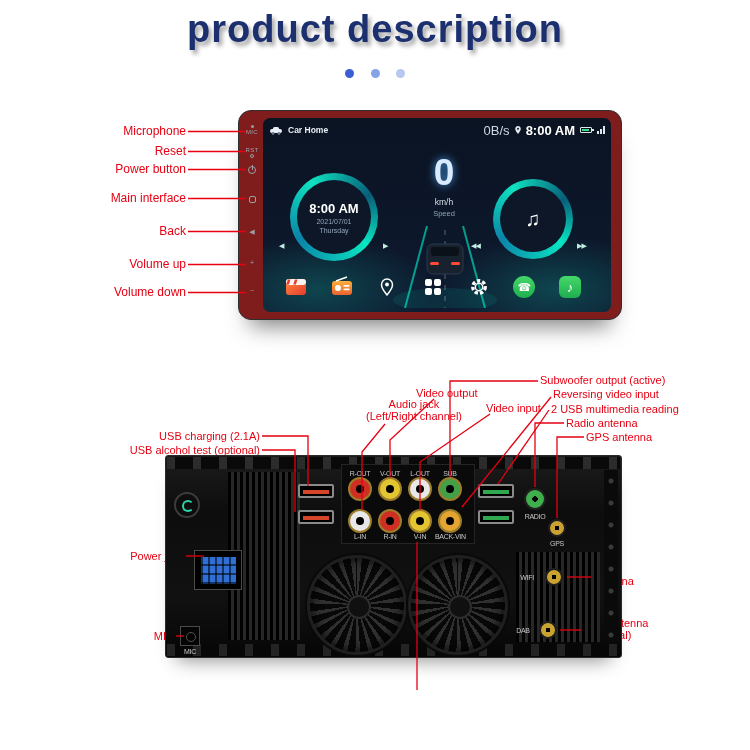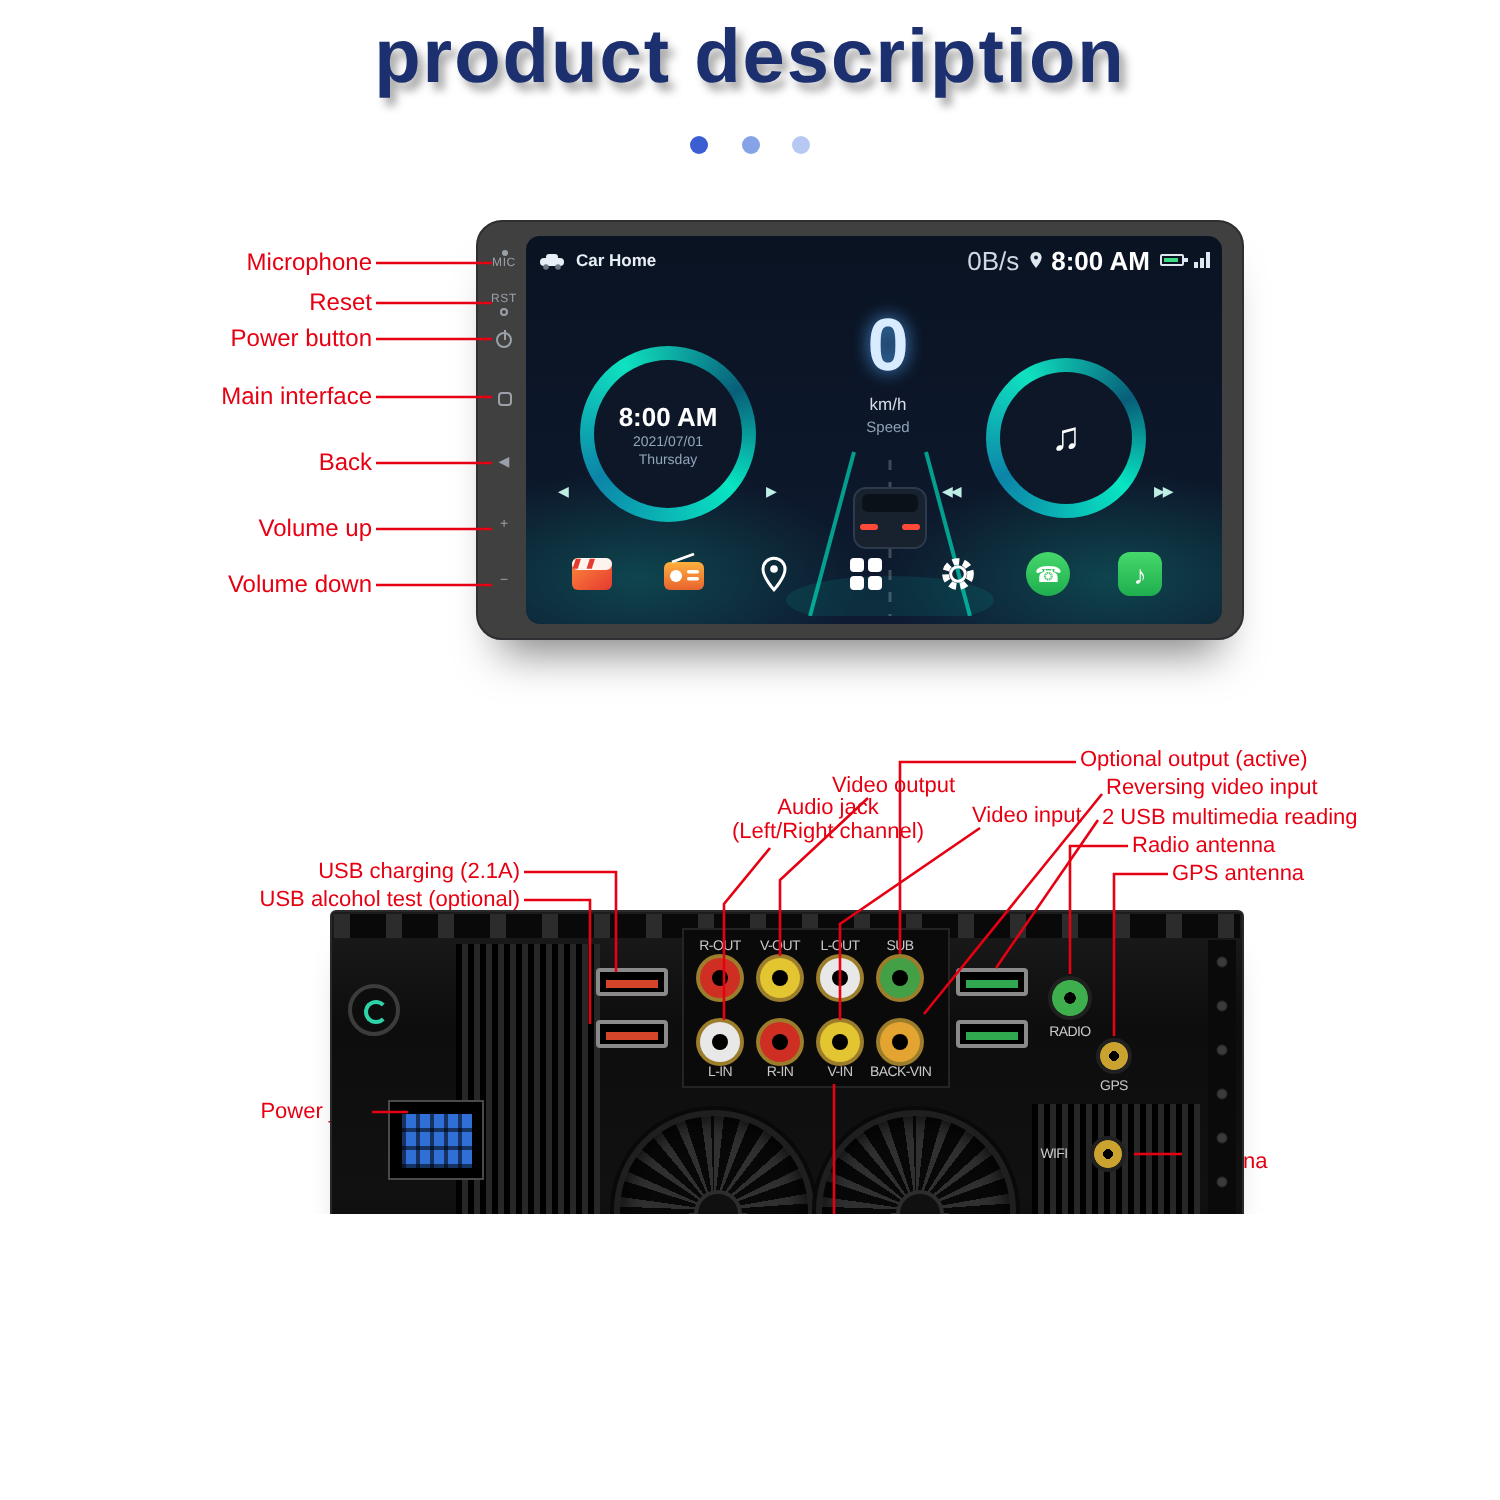--- a/index.html
+++ b/index.html
@@ -1,38 +1,38 @@
 <!DOCTYPE html>
 <html><head>
 <meta charset="utf-8">
 <style>
   *{box-sizing:border-box;margin:0;padding:0}
   html,body{background:#fff}
   body{font-family:"Liberation Sans",sans-serif}
-  .page{position:relative;width:750px;height:607px;background:#fff;overflow:hidden}
+  .page{position:relative;width:750px;height:750px;background:#fff;overflow:hidden}
   .abs{position:absolute}
 
   
   .title{position:absolute;top:8px;left:0;width:100%;text-align:center;
     font-size:38px;font-weight:bold;color:#1c2f6e;letter-spacing:1px;
     text-shadow:3px 4px 4px rgba(60,60,60,.45)}
   .dots{position:absolute;top:64px;left:0;width:100%;text-align:center}
   .dot{display:inline-block;width:9px;height:9px;border-radius:50%;margin:0 6px;background:#b7c9f2}
   .dot.active{background:#3b5ed2}
   .dot.mid{background:#86a3e8}
 
   
   .ann{position:absolute;color:#e60012;font-weight:normal;font-size:12px;white-space:nowrap;line-height:13px}
   .front-ann{left:30px;width:156px;text-align:right}
   .r-ann{font-size:11px;line-height:12px}
   .center{text-align:center}
   .leads{position:absolute;left:0;top:0;pointer-events:none}
 
   
-  .device{position:absolute;left:238px;top:110px;width:384px;height:210px;background:#404040;
+  .device{position:absolute;left:238px;top:110px;width:384px;height:210px;background:#7f1d1d;
     border:1px solid #2e2e33;border-radius:13px;
     box-shadow:0 18px 22px -12px rgba(0,0,0,.5)}
   .screen{position:absolute;left:24px;top:7px;width:348px;height:194px;border-radius:7px;overflow:hidden;
     background:
       radial-gradient(55% 45% at 16% 88%, rgba(16,226,192,.22), transparent 60%),
       radial-gradient(55% 45% at 84% 88%, rgba(16,226,192,.22), transparent 60%),
       linear-gradient(180deg,#0a1322,#0e1a30)}
   .bz{position:absolute;left:5px;width:16px;text-align:center;color:#9aa0a8}
   .bz-txt{font-size:6px;letter-spacing:.3px;display:block}
   .bz-dot{display:block;width:3px;height:3px;border-radius:50%;background:#9aa0a8;margin:0 auto 1px}
@@ -277,21 +277,21 @@
         </span>
         <span class="aic">
           <span class="music-c">
               <span>♪</span>
             </span>
         </span>
       </div>
     </div>
   </div>
 
-  <div class="ann r-ann" style="left:540px;top:374px">Optional output (active)</div>
+  <div class="ann r-ann" style="left:540px;top:374px">Subwoofer output (active)</div>
   <div class="ann r-ann" style="left:553px;top:388px">Reversing video input</div>
   <div class="ann r-ann" style="left:551px;top:403px">2 USB multimedia reading</div>
   <div class="ann r-ann" style="left:566px;top:417px">Radio antenna</div>
   <div class="ann r-ann" style="left:586px;top:431px">GPS antenna</div>
   <div class="ann r-ann" style="left:416px;top:387px">Video output</div>
   <div class="ann r-ann" style="left:486px;top:402px">Video input</div>
   <div class="ann r-ann center" style="left:362px;top:398px;width:104px">
     <span style="display:block">Audio jack</span>
     <span style="display:block">(Left/Right channel)</span>
   </div>

